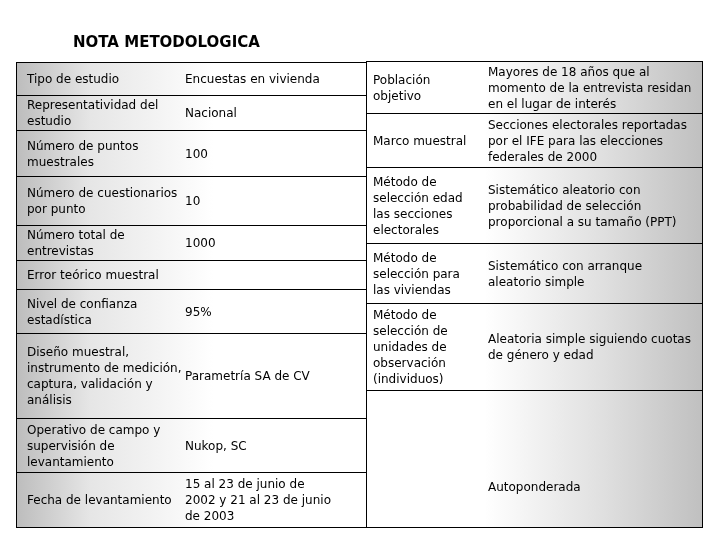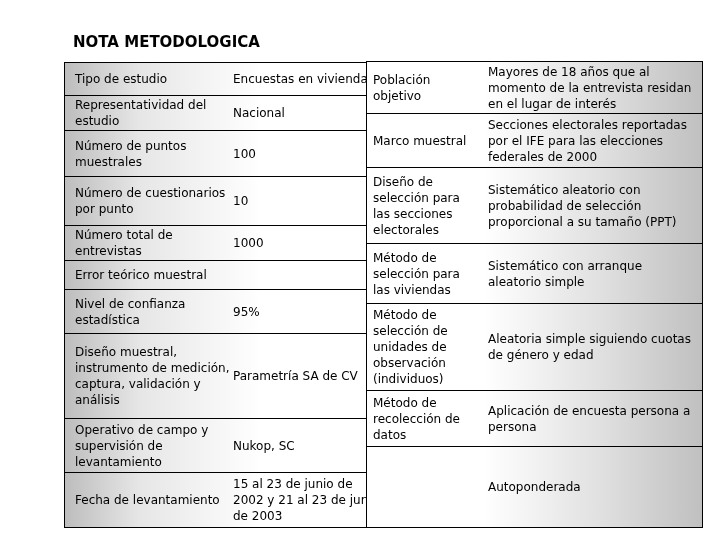--- a/index.html
+++ b/index.html
@@ -2,21 +2,21 @@
 <html><head>
 <meta charset="utf-8">
 <style>
   html, body { margin:0; padding:0; }
   body { width:720px; height:540px; background:#ffffff; position:relative; overflow:hidden;
          font-family:"DejaVu Sans", sans-serif; color:#000; }
   .title { position:absolute; left:73px; top:33px; font-family:"DejaVu Sans", sans-serif;
            font-weight:bold; font-size:15px; letter-spacing:0px; }
   .tbl { position:absolute; border:1px solid #000; box-sizing:border-box; }
   #left-table { left:16px; top:62px; width:411px; height:466px;
-    background:linear-gradient(to right, #bdbdbd 0%, #e6e6e6 18%, #ffffff 48%, #ffffff 100%);margin-left:48px; }
+    background:linear-gradient(to right, #bdbdbd 0%, #e6e6e6 18%, #ffffff 48%, #ffffff 100%); }
   #right-table { left:366px; top:61px; width:337px; height:467px;
     background:linear-gradient(to right, #ffffff 0%, #ffffff 35%, #e0e0e0 70%, #c0c0c0 100%); }
   .row { position:absolute; left:0; right:0; border-bottom:1px solid #000; box-sizing:border-box; }
   .row.last { border-bottom:none; }
   .cell { position:absolute; top:0; bottom:0; display:flex; align-items:center;
           font-size:12px; line-height:16px; }
   #left-table .c1 { left:10px; width:160px; }
   #left-table .c2 { left:168px; width:150px; }
   #right-table .c1 { left:6px; width:100px; }
   #right-table .c2 { left:121px; width:205px; }
@@ -71,31 +71,27 @@
 <div id="right-table" class="tbl">
   <div class="row" style="top:0;height:52px">
     <div class="cell c1">Población objetivo</div>
     <div class="cell c2">Mayores de 18 años que al momento de la entrevista residan en el lugar de interés</div>
   </div>
   <div class="row" style="top:52px;height:54px">
     <div class="cell c1">Marco muestral</div>
     <div class="cell c2">Secciones electorales reportadas por el IFE para las elecciones federales de 2000</div>
   </div>
   <div class="row" style="top:106px;height:76px">
-    <div class="cell c1">Diseño de selección para las secciones electorales</div>
+    <div class="cell c1">Método de selección edad las secciones electorales</div>
     <div class="cell c2">Sistemático aleatorio con probabilidad de selección proporcional a su tamaño (PPT)</div>
   </div>
   <div class="row" style="top:182px;height:60px">
     <div class="cell c1">Método de selección para las viviendas</div>
     <div class="cell c2">Sistemático con arranque aleatorio simple</div>
   </div>
   <div class="row" style="top:242px;height:87px">
     <div class="cell c1">Método de selección de unidades de observación (individuos)</div>
     <div class="cell c2">Aleatoria simple siguiendo cuotas de género y edad</div>
   </div>
-  <div class="row" style="top:329px;height:56px">
-    <div class="cell c1">Método de recolección de datos</div>
-    <div class="cell c2">Aplicación de encuesta persona a persona</div>
-  </div>
   <div class="row last" style="top:385px;height:80px">
     <div class="cell c2">Autoponderada</div>
   </div>
 </div>
 
 </body></html>

